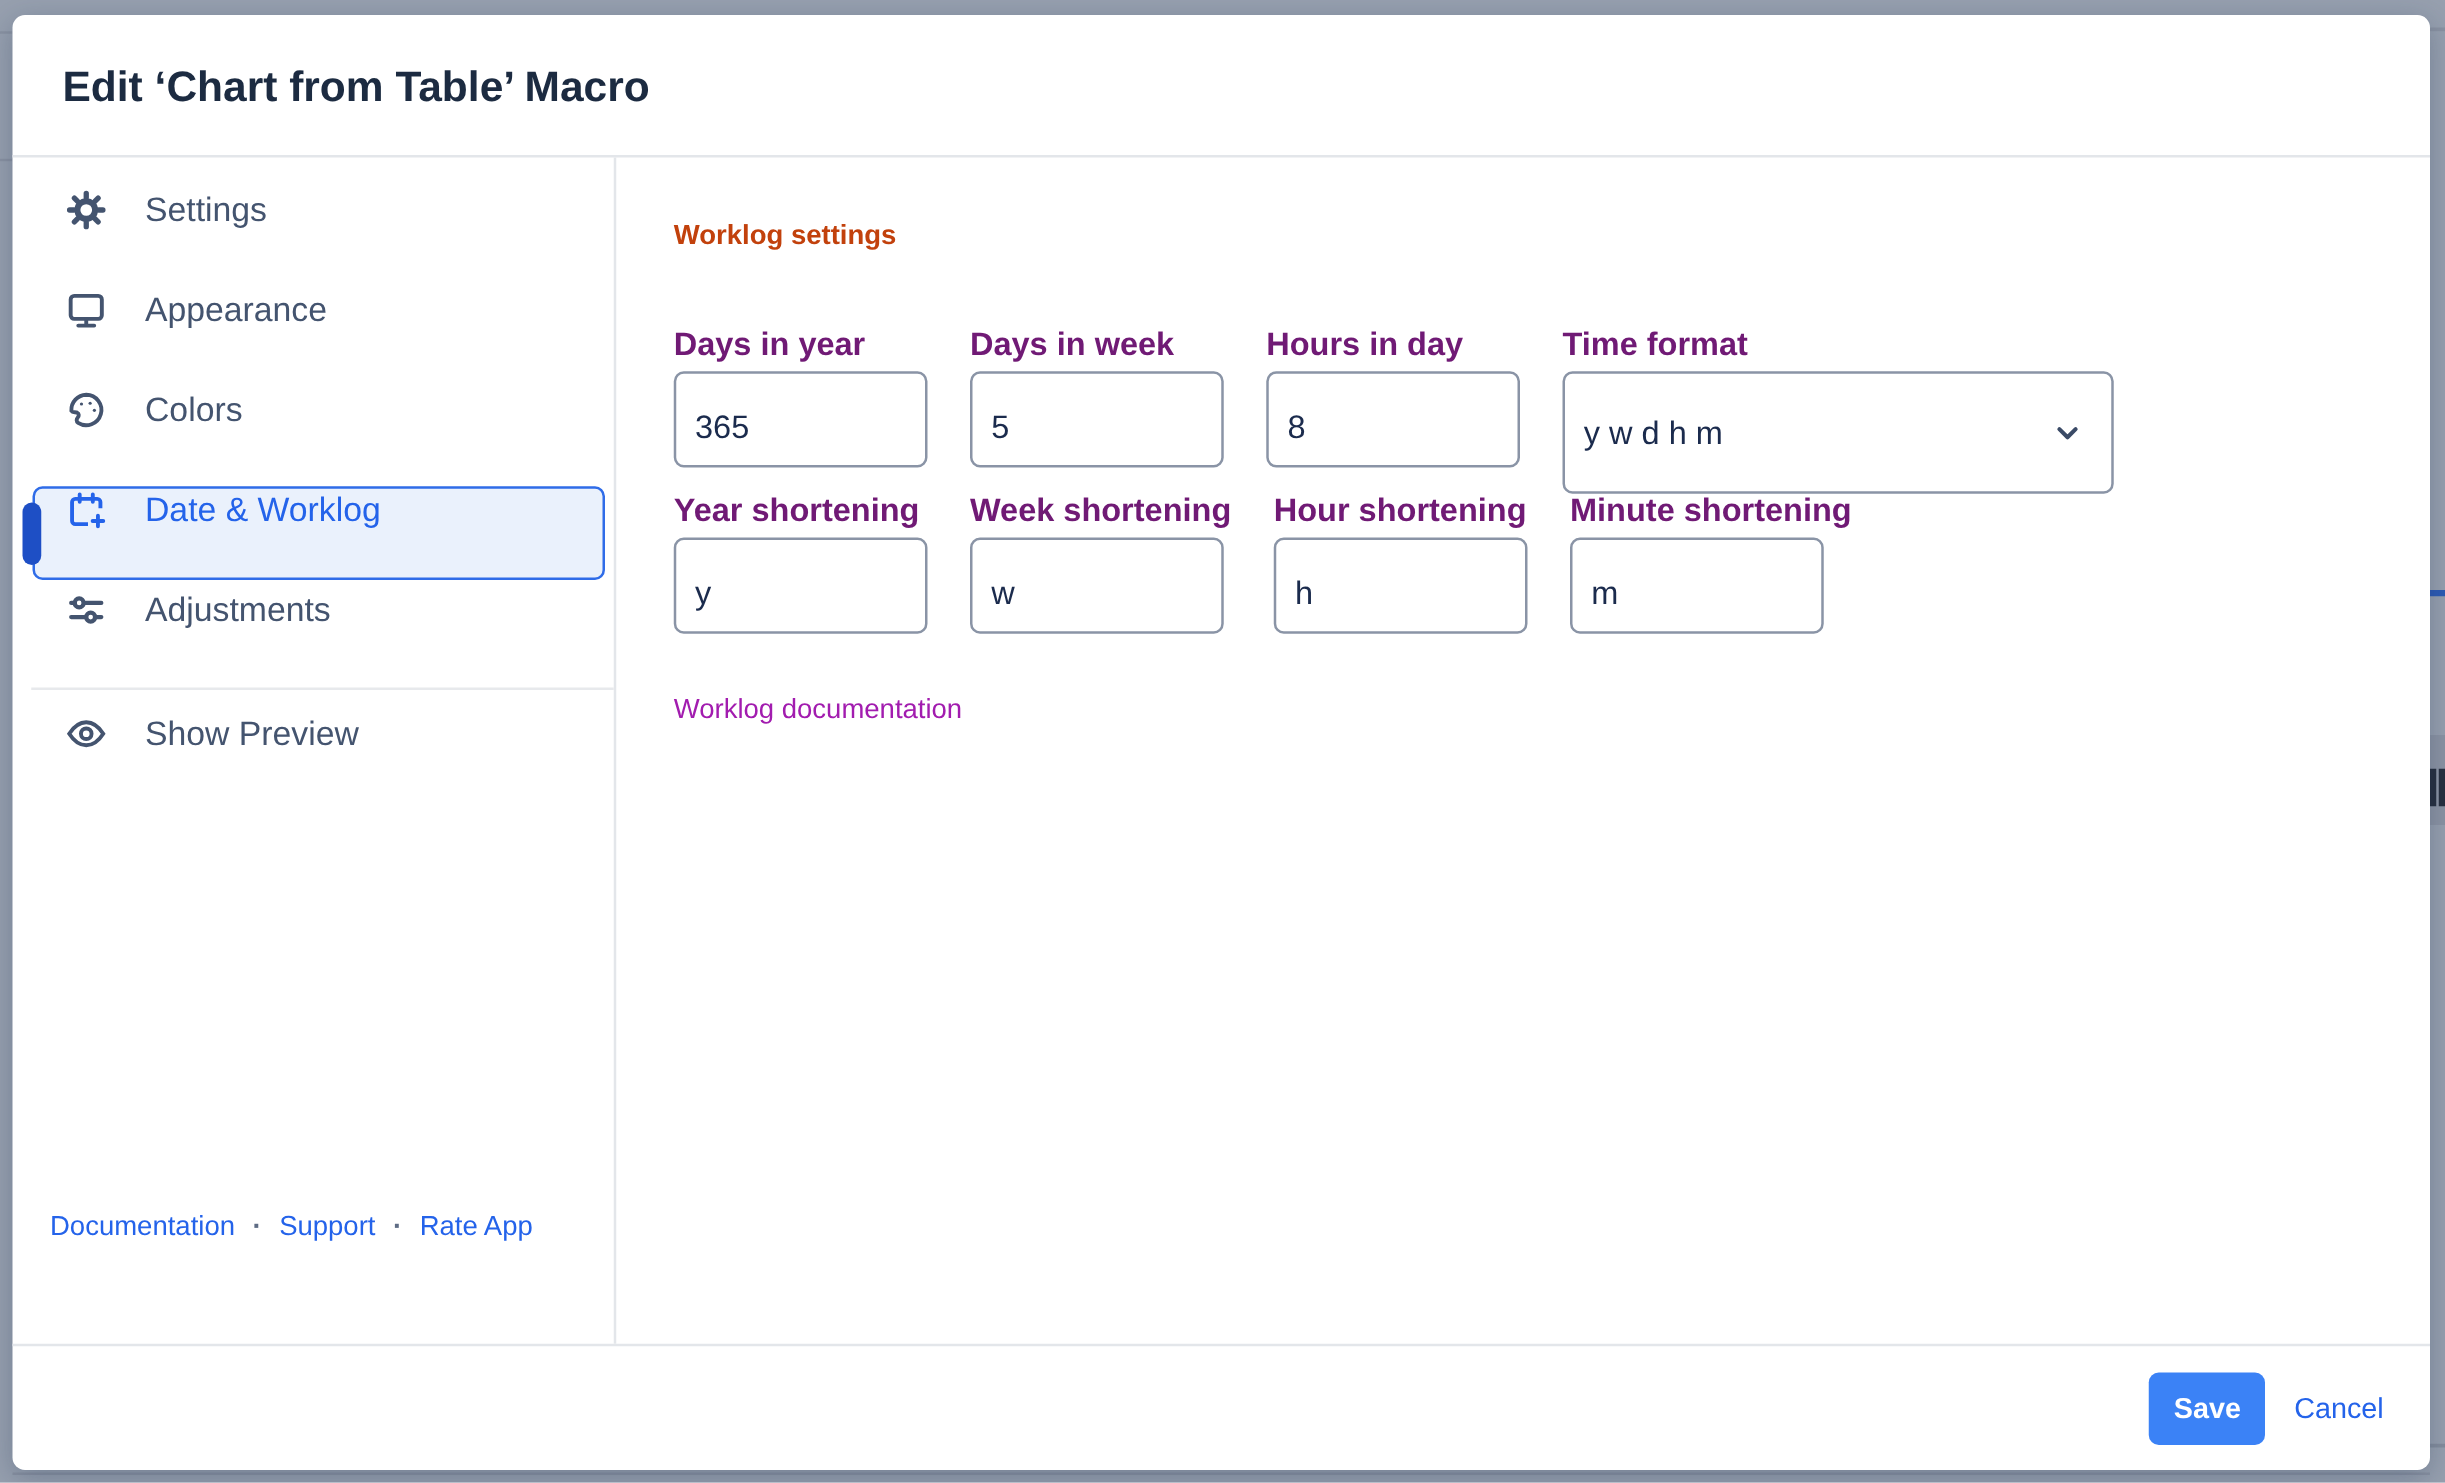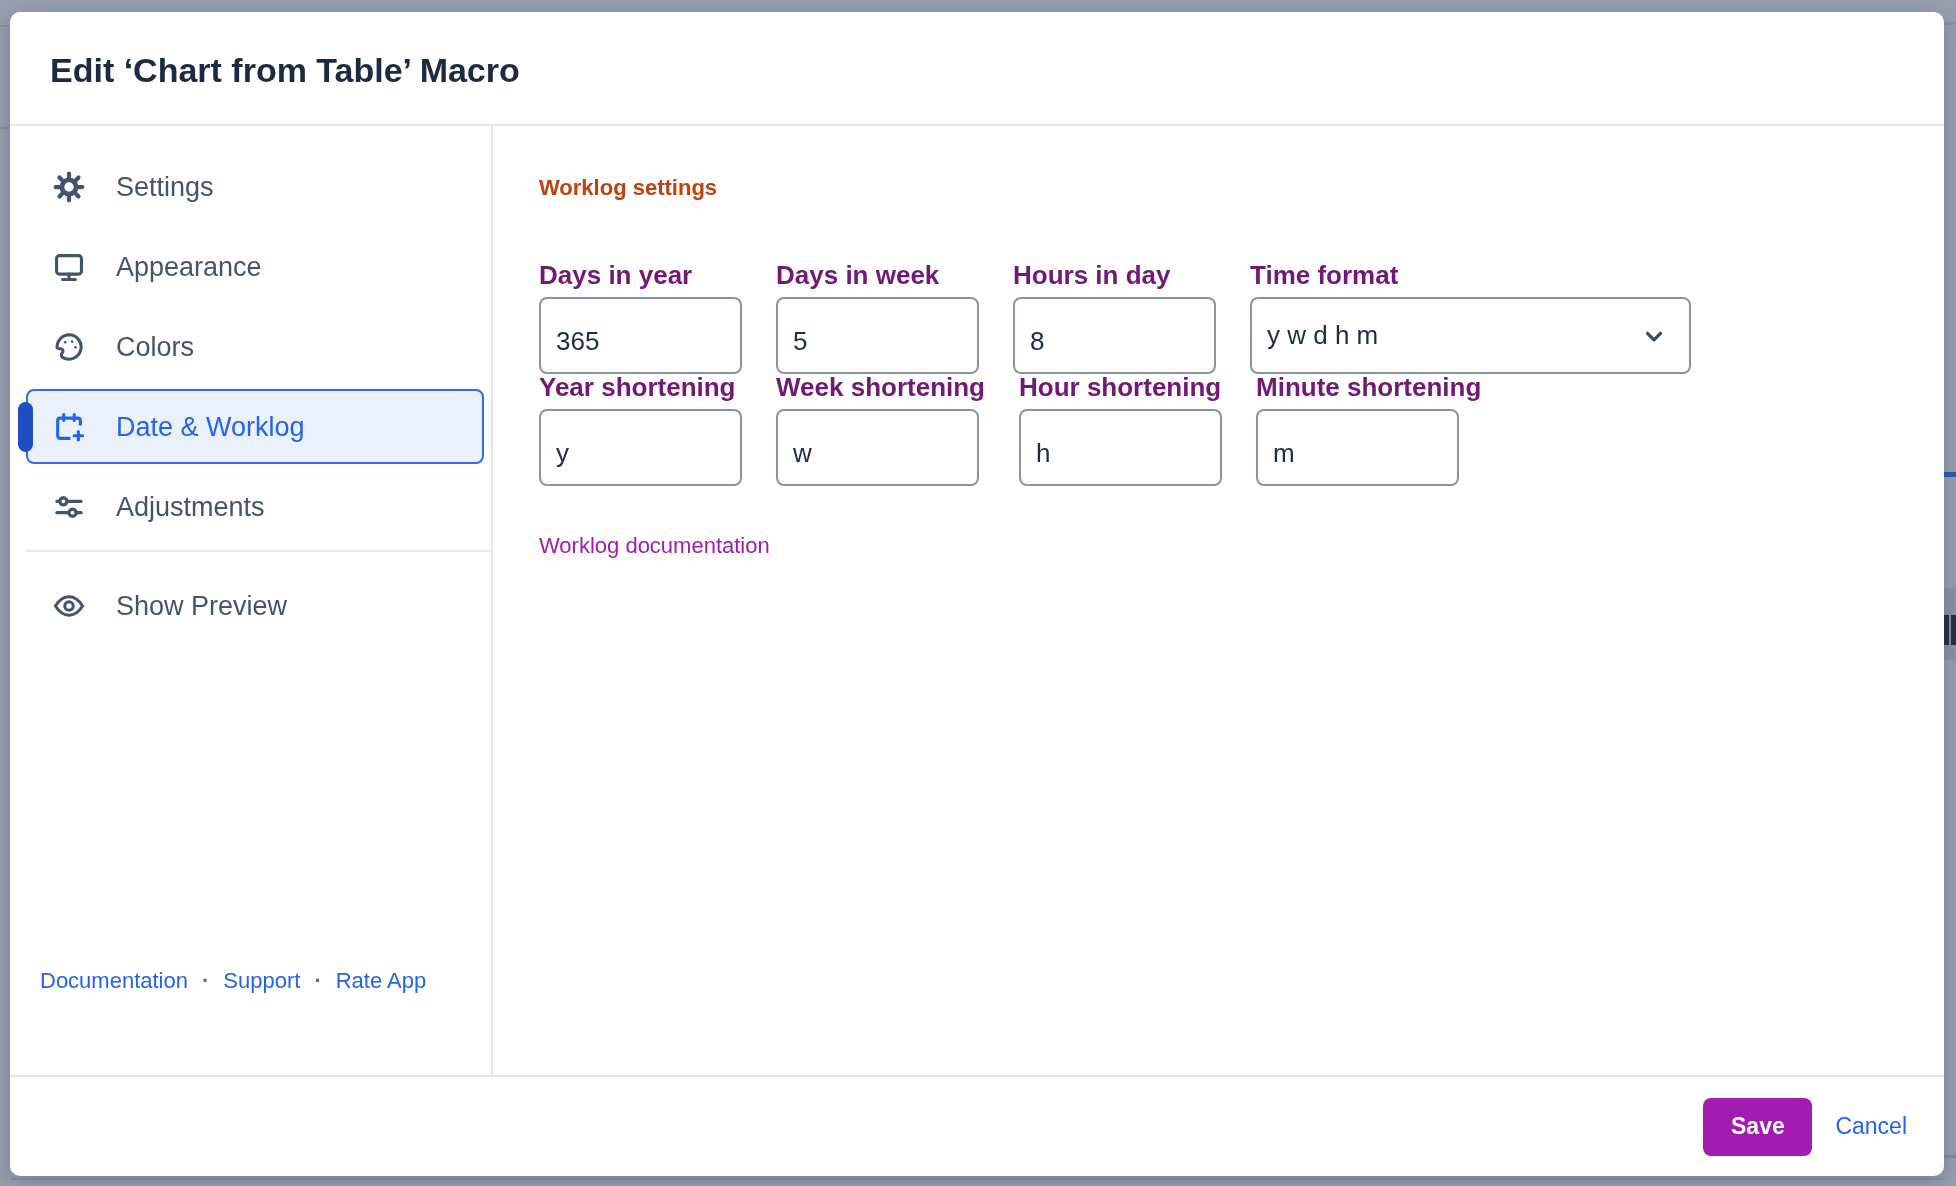--- a/index.html
+++ b/index.html
@@ -38,21 +38,21 @@
     width:483px;flex:0 0 483px;
     border-right:2px solid #E3E6EA;
     box-sizing:border-box;
     position:relative;
     padding-top:23px;
   }
   .nav-item{
     position:relative;
     height:75px;box-sizing:border-box;
     margin:0 7px 5px 16px;
-    display:flex;align-items:center;
+    display:flex;align-items:flex-start;
     padding-left:24px;
     border:2px solid transparent;border-radius:8px;
     color:#44546F;cursor:pointer;
   }
   .nav-item .nav-icon{
     width:34px;height:34px;flex:0 0 34px;
     display:flex;align-items:center;justify-content:center;
   }
   .nav-item .nav-label{
     margin-left:30px;font-size:27px;line-height:34px;
@@ -100,21 +100,21 @@
     font-weight:bold;
   }
   .field input{
     width:203px;height:77px;box-sizing:border-box;
     border:2px solid #8A94A6;border-radius:8px;
     padding:12px 0 0 15px;
     font-family:inherit;font-size:26px;color:#1B2B4D;
     background:#fff;outline:none;
   }
   .select-box{
-    width:441px;height:77px;box-sizing:border-box;
+    width:441px;height:98px;box-sizing:border-box;
     border:2px solid #8A94A6;border-radius:8px;
     background:#fff;
     display:flex;align-items:center;
     padding:0 22px 0 15px;
     font-size:26px;color:#1B2B4D;
     cursor:pointer;
   }
   .select-box .select-value{flex:1 1 auto;}
   .select-box .chevron{display:flex;color:#3A4A66;}
   .doc-link{
@@ -123,22 +123,22 @@
     text-decoration:none;cursor:pointer;
   }
   
   .dialog-footer{
     flex:0 0 101px;height:101px;
     border-top:2px solid #E3E6EA;
     display:flex;align-items:center;justify-content:flex-end;
     padding-right:37px;box-sizing:border-box;gap:23px;
   }
   .save-btn{
-    width:109px;height:58px;
-    background:#a21caf;color:#ffffff;
+    width:93px;height:58px;
+    background:#3b82f6;color:#ffffff;
     border:none;border-radius:8px;
     font-family:inherit;font-size:23px;font-weight:700;
     cursor:pointer;
   }
   .cancel-link{
     font-size:23px;color:#2463EA;text-decoration:none;cursor:pointer;
   }
   svg{display:block;}
 </style>
 </head>

